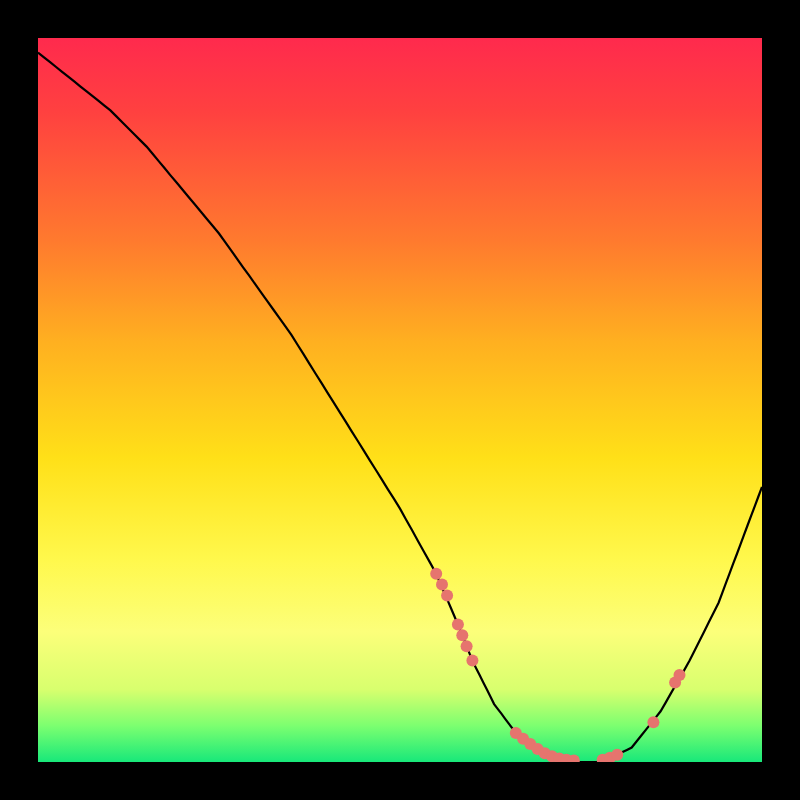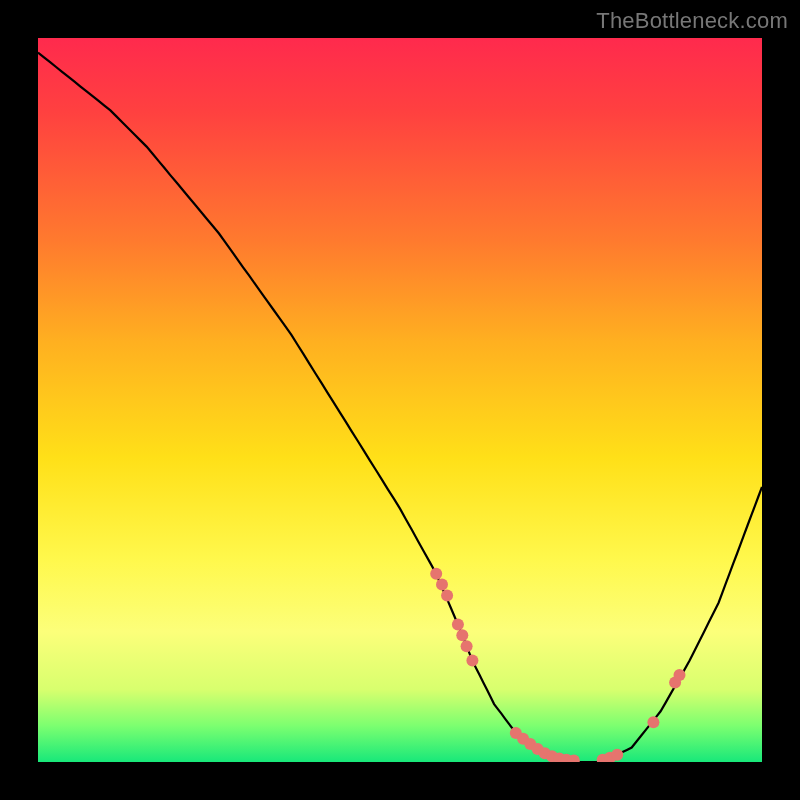--- a/index.html
+++ b/index.html
@@ -80,14 +80,13 @@
           <circle cx="535.8" cy="722.6" r="6" fill="#e6746e"></circle>
           <circle cx="564.7" cy="721.8" r="6" fill="#e6746e"></circle>
           <circle cx="572.0" cy="719.7" r="6" fill="#e6746e"></circle>
           <circle cx="579.2" cy="716.8" r="6" fill="#e6746e"></circle>
           <circle cx="615.4" cy="684.2" r="6" fill="#e6746e"></circle>
           <circle cx="637.1" cy="644.4" r="6" fill="#e6746e"></circle>
           <circle cx="641.5" cy="637.1" r="6" fill="#e6746e"></circle>
         </g>
     </svg>
   </div>
-  <div class="watermark">TheBottleneck.com</div>
 </div>
 
 </body></html>

